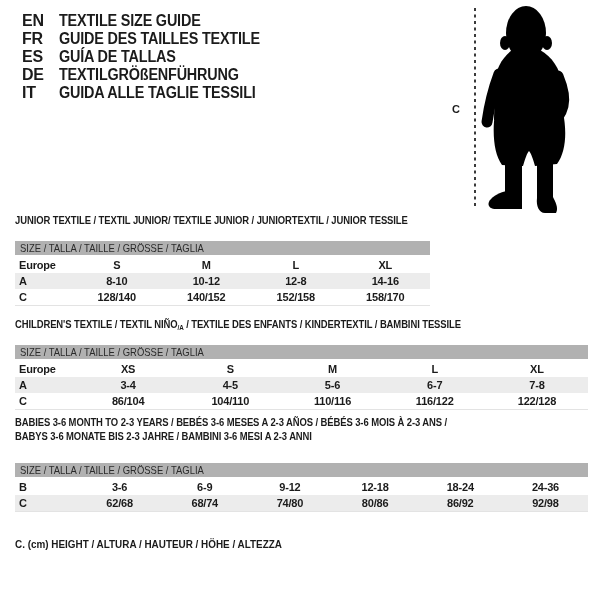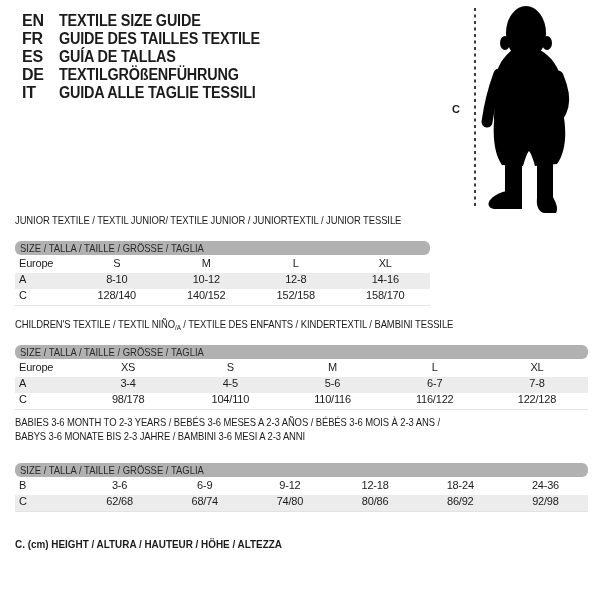--- a/index.html
+++ b/index.html
@@ -13,26 +13,26 @@
   
   .lang-block{position:absolute;left:22px;top:12px;}
   .lang-row{height:18px;line-height:18px;font-size:16px;font-weight:bold;letter-spacing:-0.2px;}
   .lang-code{display:inline-block;width:37px;}
 
   
   .figure-svg{position:absolute;left:450px;top:0;width:150px;height:215px;}
   .measure-label{position:absolute;left:452px;top:103px;font-size:11px;font-weight:bold;}
 
   
-  .sec-title{position:absolute;font-size:10.5px;font-weight:normal;letter-spacing:-0.1px;white-space:nowrap;}
+  .sec-title{position:absolute;font-size:10.5px;font-weight:bold;letter-spacing:-0.1px;white-space:nowrap;}
   .sec-title-2line{line-height:14px;}
   .sizes-table{position:absolute;left:15px;border-bottom:1px solid #e3e3e3;}
   .size-bar{height:14px;background:#b1b1b1;display:flex;align-items:center;padding-left:5px;
-            font-size:10.5px;color:#2a2a2a;margin-bottom:2px;border-radius:6px;}
-  .trow{display:flex;height:16px;align-items:flex-start;font-size:11px;letter-spacing:-0.2px;}
+            font-size:10.5px;color:#2a2a2a;margin-bottom:2px;}
+  .trow{display:flex;height:16px;align-items:center;font-size:11px;letter-spacing:-0.2px;font-weight:bold;}
   .trow.alt{background:#ececec;}
   .tlabel{padding-left:4px;}
   .t1 .tlabel{width:53px;}
   .t2 .tlabel,.t3 .tlabel{width:58px;}
   .tcell{flex:1;text-align:center;}
   sub.ninoa{font-size:7px;vertical-align:-2px;}
 
   
   .notes{position:absolute;left:15px;top:536px;}
   .note-line{height:16px;line-height:16px;font-size:11px;font-weight:bold;white-space:nowrap;}
@@ -124,21 +124,21 @@
   <div class="trow alt">
     <span class="tlabel">A</span>
     <span class="tcell">3-4</span>
     <span class="tcell">4-5</span>
     <span class="tcell">5-6</span>
     <span class="tcell">6-7</span>
     <span class="tcell">7-8</span>
   </div>
   <div class="trow">
     <span class="tlabel">C</span>
-    <span class="tcell">98/178</span>
+    <span class="tcell">86/104</span>
     <span class="tcell">104/110</span>
     <span class="tcell">110/116</span>
     <span class="tcell">116/122</span>
     <span class="tcell">122/128</span>
   </div>
 </div>
 
 <div class="sec-title sec-title-2line" style="left:15px;top:415px;">
   <span class="cond">BABIES 3-6 MONTH TO 2-3 YEARS / BEBÉS 3-6 MESES A 2-3 AÑOS / BÉBÉS 3-6 MOIS À 2-3 ANS /</span><br>
   <span class="cond">BABYS 3-6 MONATE BIS 2-3 JAHRE / BAMBINI 3-6 MESI A 2-3 ANNI</span>

